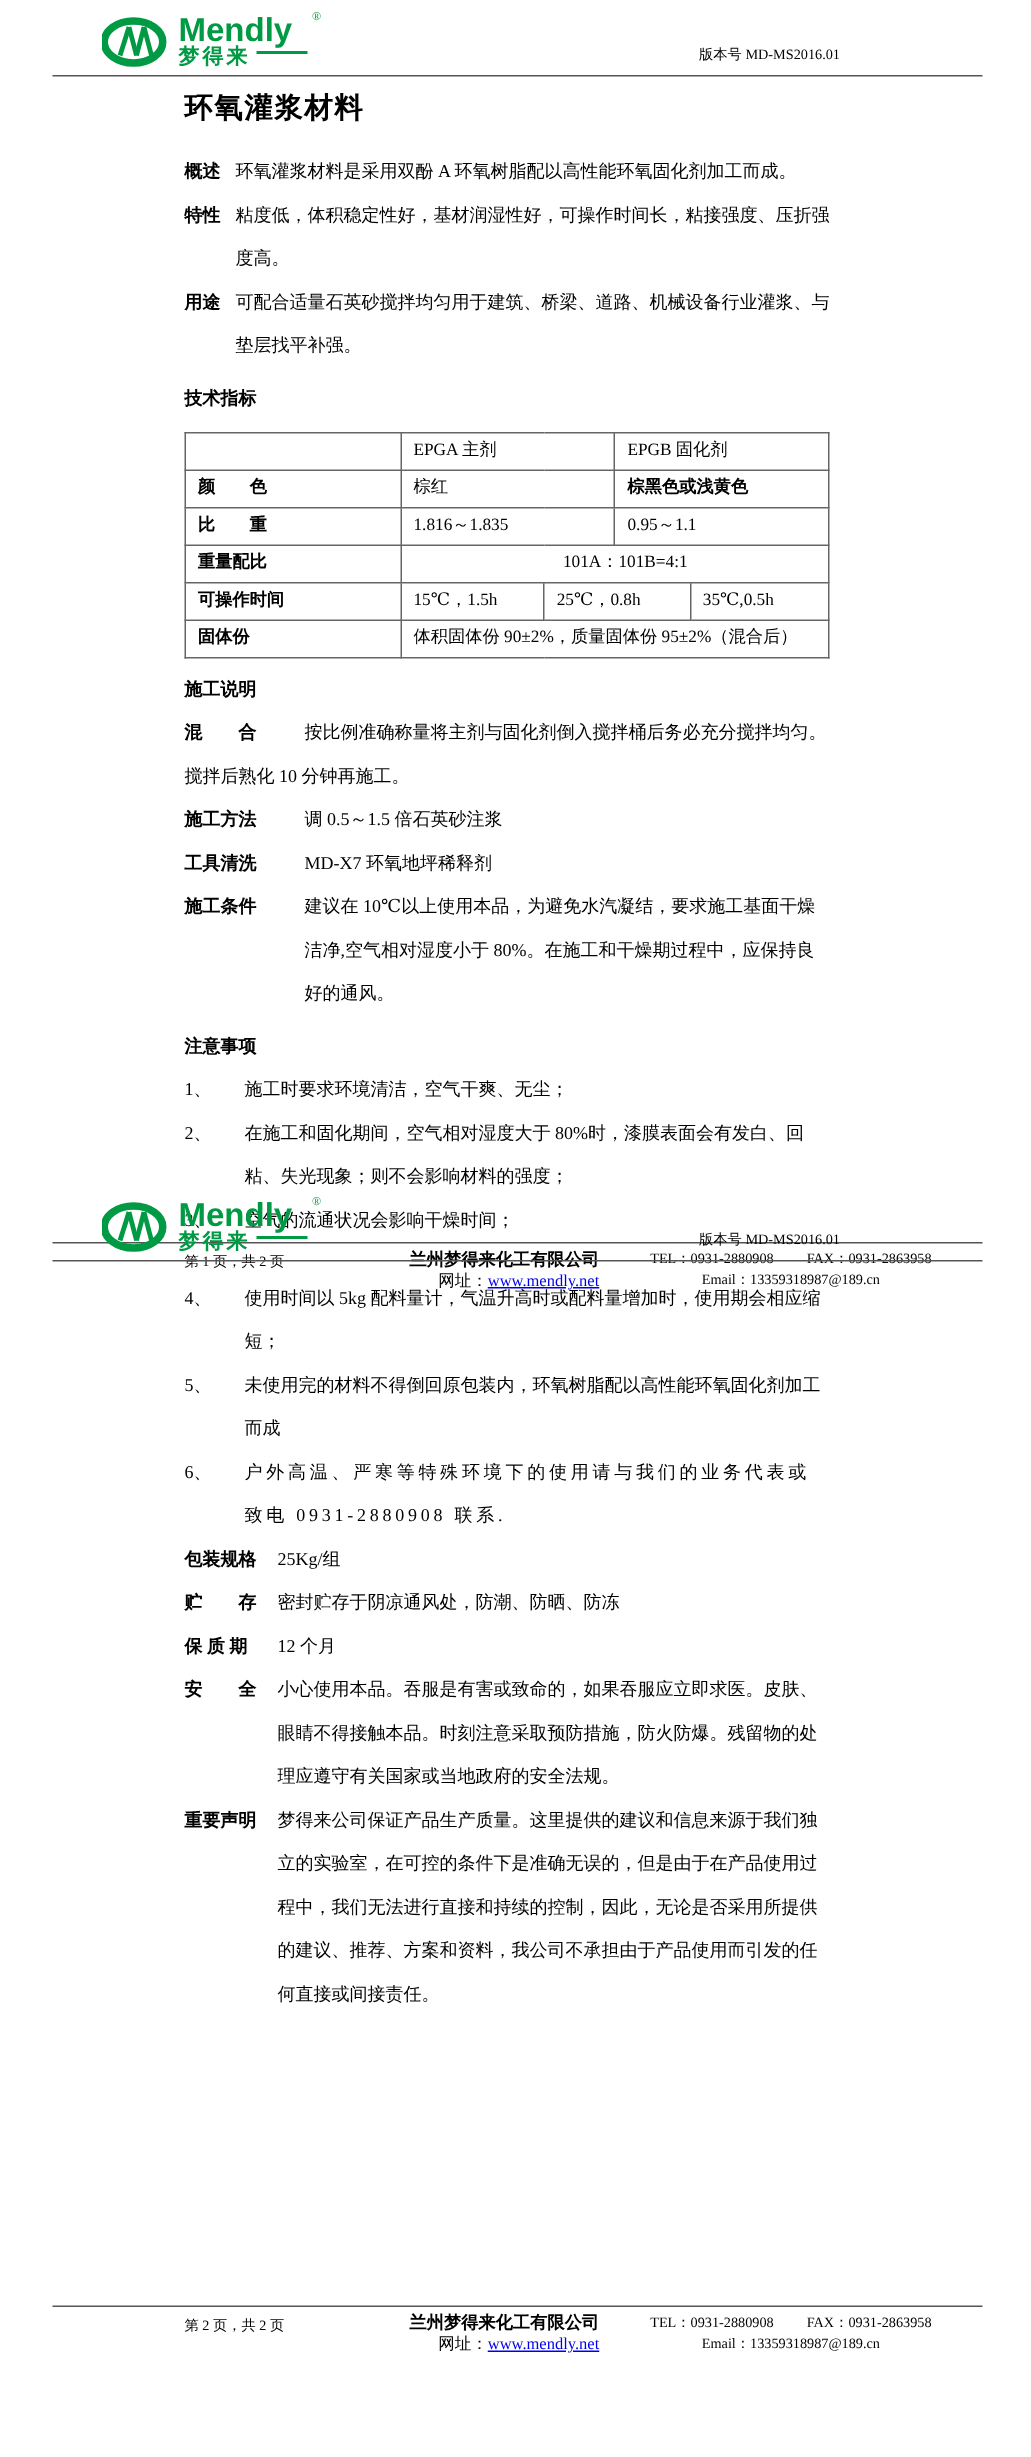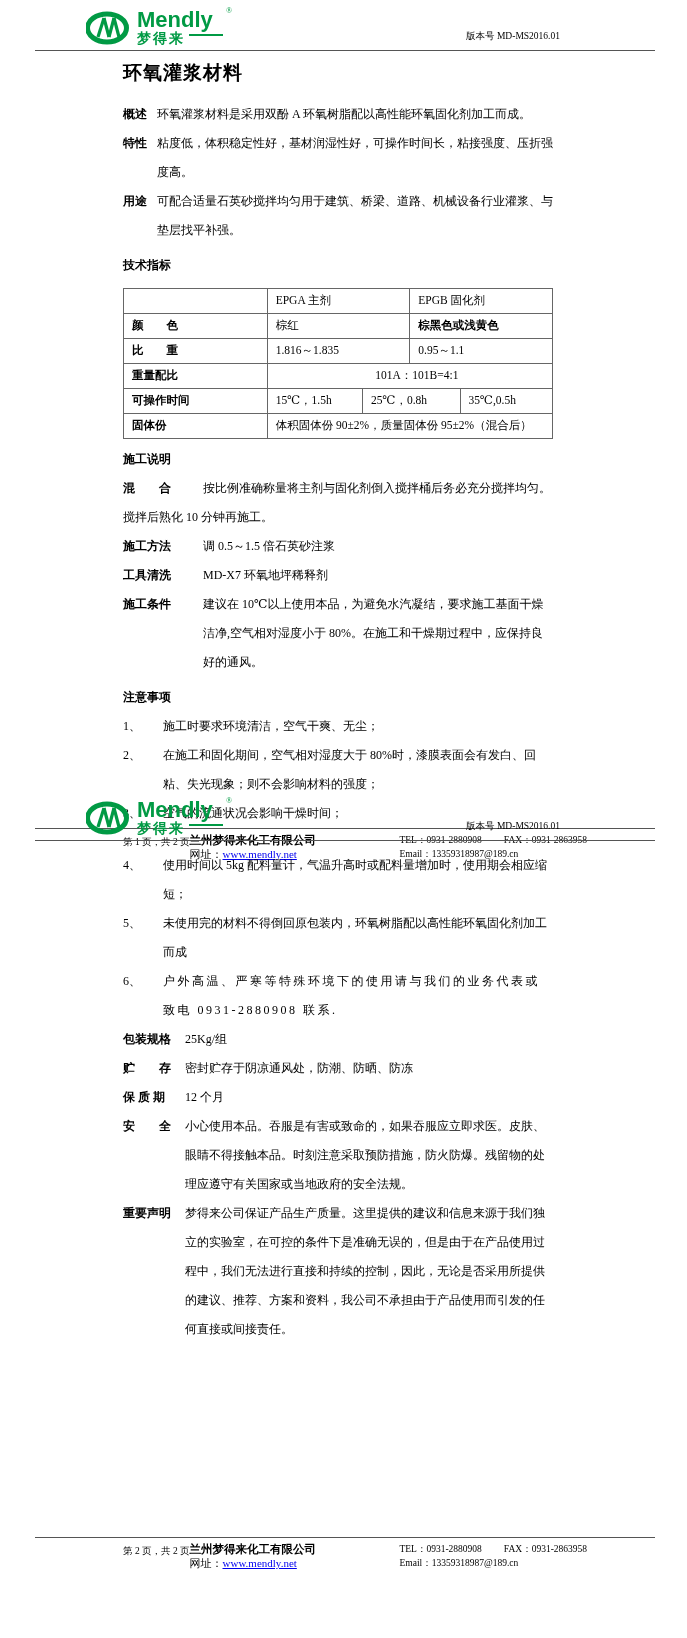--- a/index.html
+++ b/index.html
@@ -9,21 +9,21 @@
     font-family:"Liberation Serif","DejaVu Serif",serif;
     color:#000; overflow:hidden; margin:0 auto; position:relative;
   }
   .page { position:relative; width:687px; display:flex; flex-direction:column; }
   .page1 { height:790px; }
   .page2 { height:848px; }
 
   
   .hdr { padding-top:8px; }
   .hdr-row { display:flex; align-items:flex-start; justify-content:space-between;
-             padding-left:86px; padding-right:127px; height:40px; }
+             padding-left:68px; padding-right:127px; height:40px; }
   .logo { display:flex; align-items:flex-start; gap:3px; }
   .logo svg { display:block; }
   .logo-text { display:flex; flex-direction:column; line-height:1; margin-top:1px; }
   .logo-en { color:#009a44; font-weight:bold; font-size:22px; letter-spacing:0px;
              font-family:"Liberation Sans",sans-serif; }
   .logo-cn-row { display:flex; align-items:flex-start; gap:4px; margin-top:1px; }
   .logo-cn { color:#009a44; font-weight:bold; font-size:14px; letter-spacing:2px; }
   .logo-rule { flex:0 0 34px; height:2px; background:#009a44; margin-top:2px; }
   .reg { color:#009a44; font-size:8px; margin-top:-2px; }
   .version { font-size:9.5px; margin-top:22px; white-space:nowrap; }
@@ -53,24 +53,24 @@
   
   .note { display:flex; align-items:flex-start; }
   .note-num { flex:0 0 40px; }
   .note-txt { flex:1; }
   .spread { letter-spacing:2.5px; }
 
   
   .footer { margin:auto 32px 14px 35px; border-top:1.2px solid #555; padding-top:4px;
             display:flex; align-items:flex-start; font-size:9.5px; line-height:14px; }
   .f-page { flex:0 0 150px; padding-left:88px; white-space:nowrap; padding-top:2px; }
-  .f-co { flex:0 0 210px; text-align:left; }
+  .f-co { flex:0 0 210px; text-align:right; }
   .f-co-name { font-weight:bold; font-size:11.5px; white-space:nowrap; }
   .f-site { font-size:11px; }
-  .f-contact { flex:1; }
+  .f-contact { flex:1; text-align:center; }
   .f-line1 { white-space:nowrap; }
   .f-line1 .gap { display:inline-block; width:22px; }
   .link { color:#0000ee; text-decoration:underline; cursor:pointer; }
   .page2 .footer { margin-bottom:68px; }
 </style>
 </head>
 <body>
 
 <div class="page page1">
   <div class="hdr">

